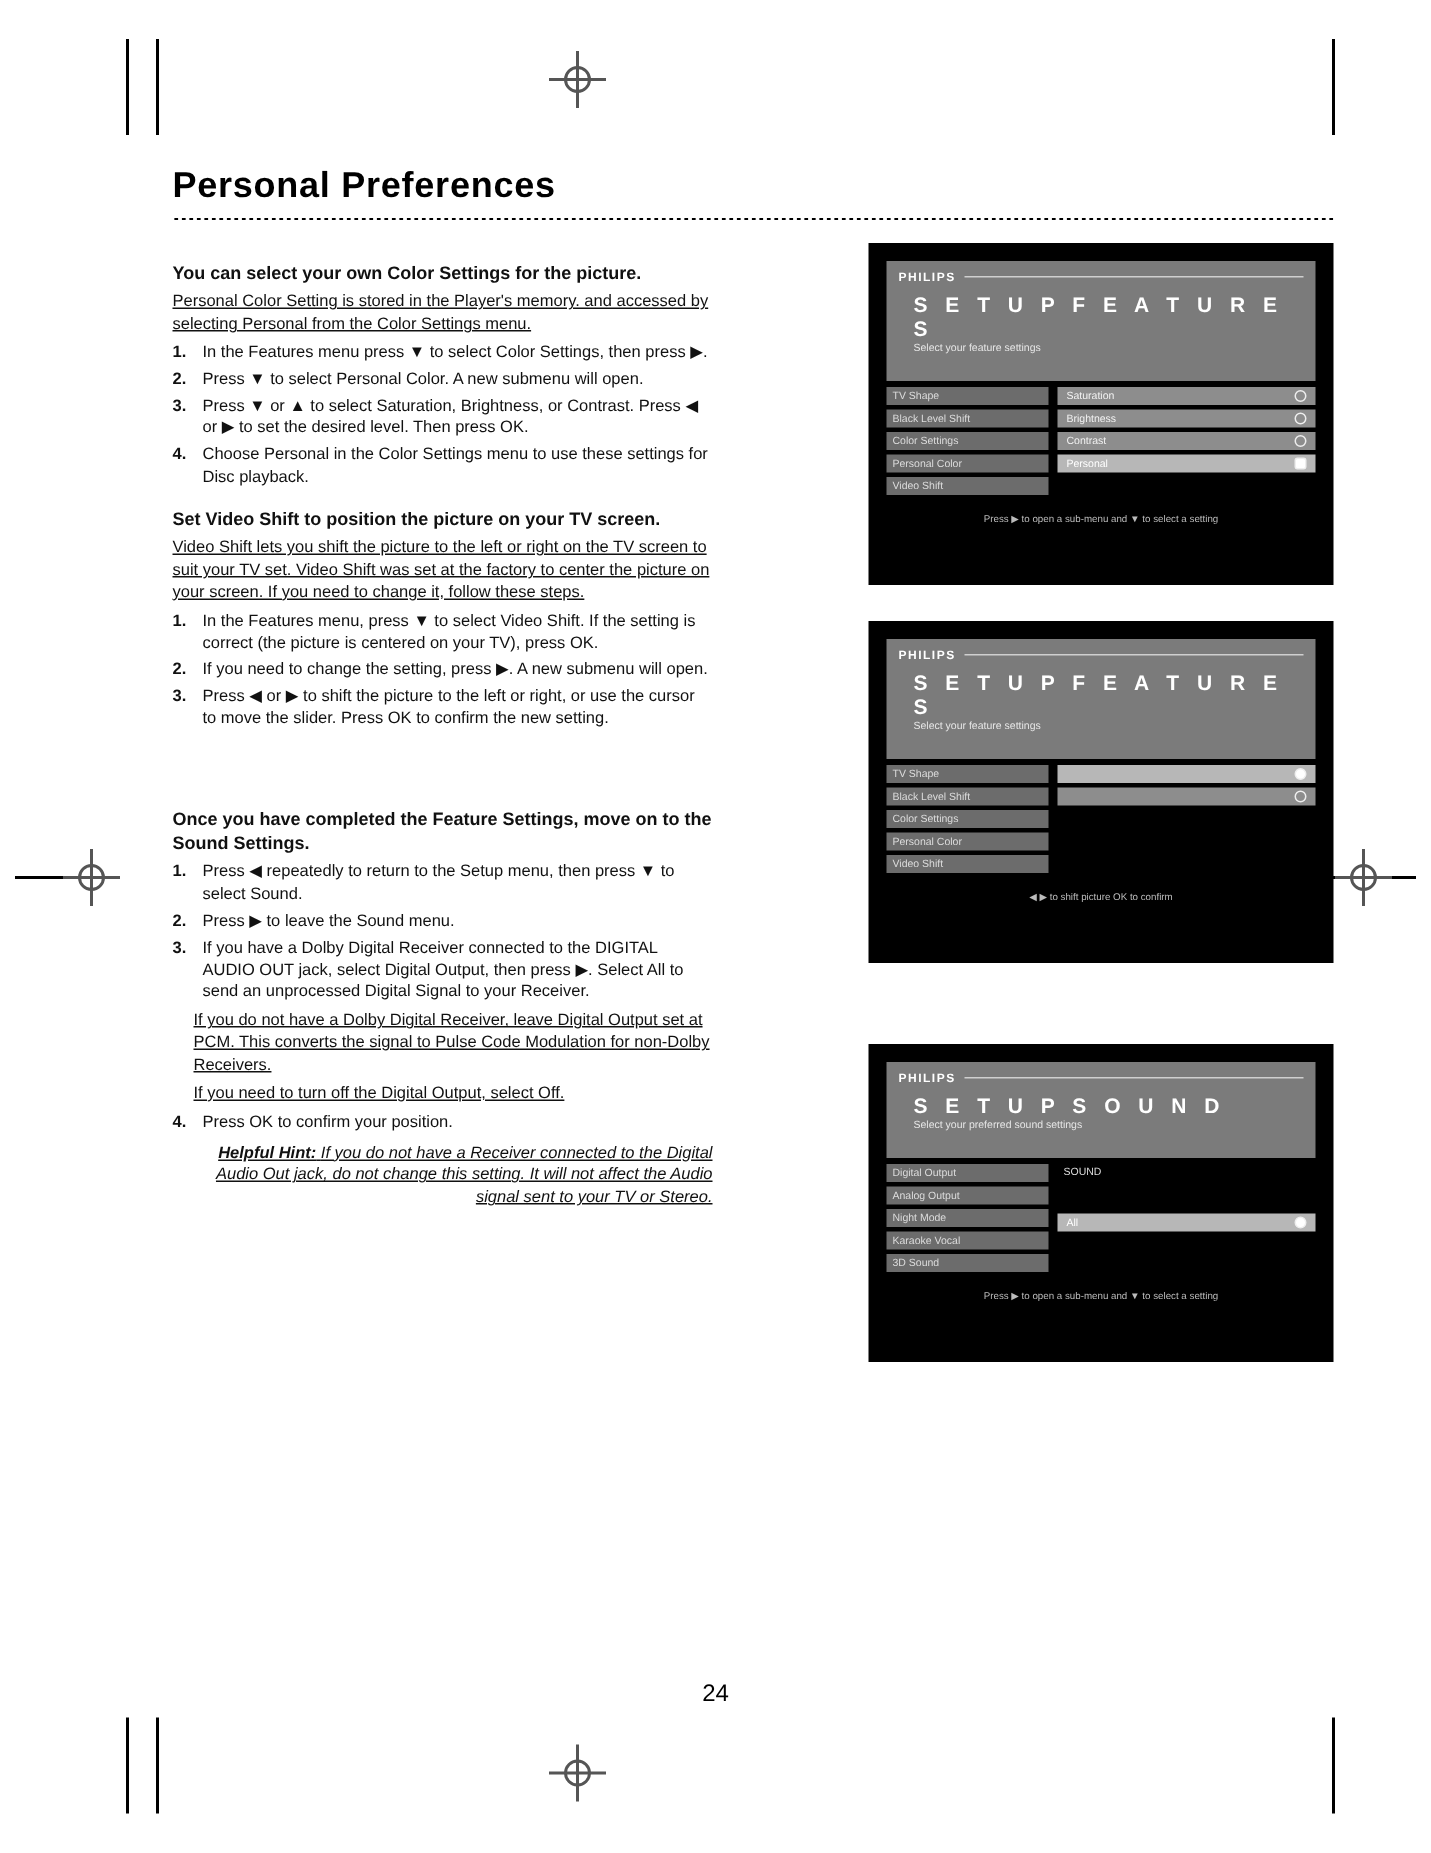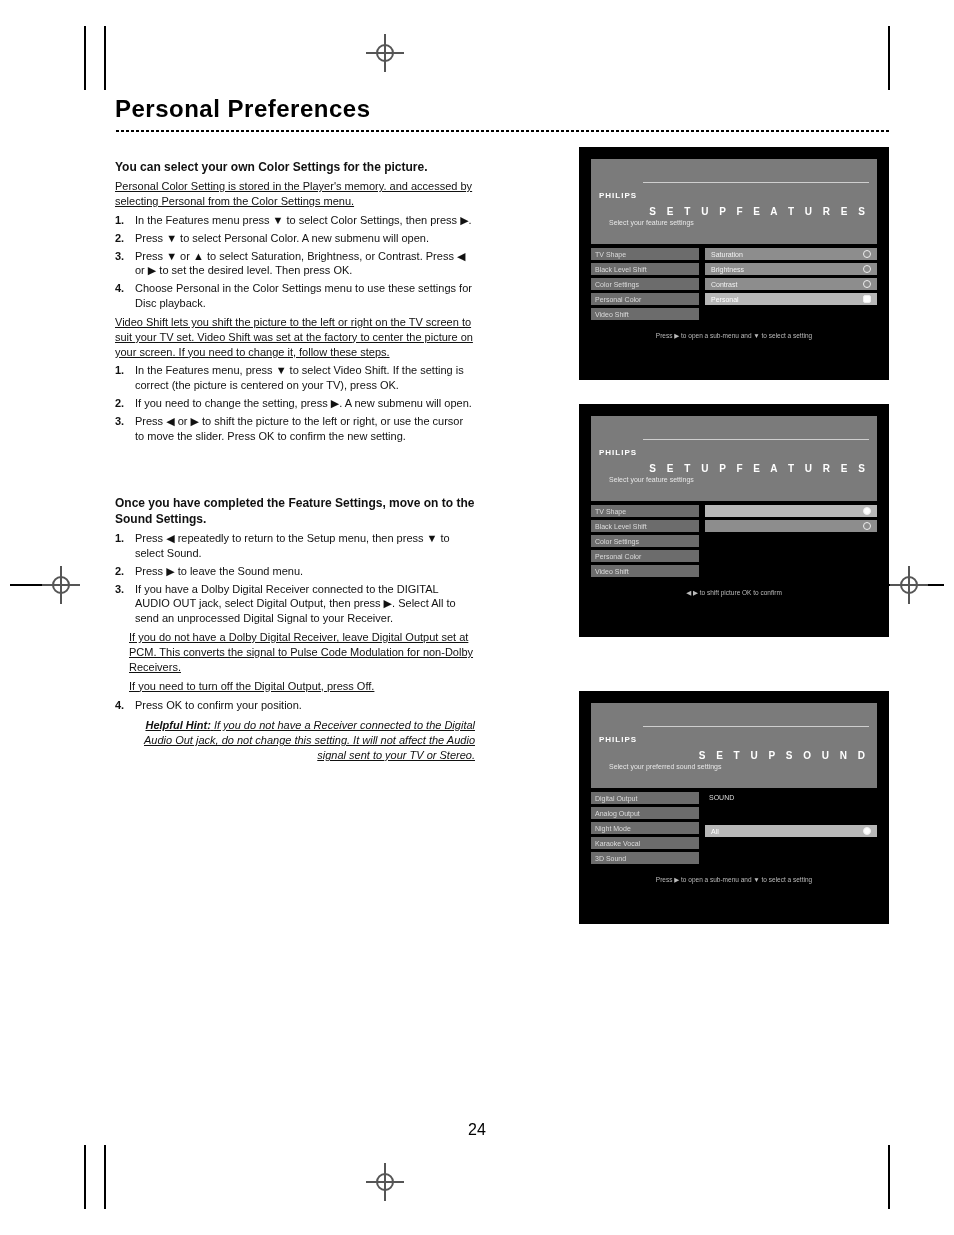--- a/index.html
+++ b/index.html
@@ -16,21 +16,21 @@
   .crop-v { position: absolute; width: 2px; background: #000; }
   .crop-h { position: absolute; height: 2px; background: #000; }
   .reg-mark { position: absolute; width: 30px; height: 30px; }
   .reg-mark::before, .reg-mark::after { content: ""; position: absolute; background: #555; }
   .reg-mark::before { left: 14px; top: -4px; width: 2px; height: 38px; }
   .reg-mark::after  { top: 14px; left: -4px; height: 2px; width: 38px; }
   .reg-mark .c { position: absolute; left: 6px; top: 6px; width: 18px; height: 18px; border: 2px solid #555; border-radius: 50%; }
 
   .page {
     position: absolute;
-    left: 115px; right: 65px; top: 95px;
+    left: 115px; right: 65px; top: 110px;
   }
 
   .page-title {
     font-size: 24px; font-weight: bold; letter-spacing: 0.5px;
     color: #000;
     margin-bottom: 6px;
   }
   .rule {
     height: 4px;
     background-image: radial-gradient(#000 1.2px, transparent 1.2px);
@@ -58,23 +58,23 @@
     margin-left: auto;
     margin-bottom: 24px;
     padding: 12px 12px 40px 12px;
   }
   .osd .hdr {
     background: #7b7b7b;
     padding: 6px 8px 18px 8px;
     margin-bottom: 4px;
   }
   .osd .brandline { display: flex; align-items: center; gap: 6px; }
-  .osd .brand { color: #fff; font-size: 8px; font-weight: bold; letter-spacing: 1px; margin-top: 26px; }
+  .osd .brand { color: #fff; font-size: 8px; font-weight: bold; letter-spacing: 1px; }
   .osd .brand-rule { flex: 1; height: 1px; background: #cfcfcf; }
-  .osd .title { color: #fff; font-size: 10px; letter-spacing: 4px; font-weight: bold; margin-top: 6px; text-align: right; padding-left: 10px; }
+  .osd .title { color: #fff; font-size: 14px; letter-spacing: 4px; font-weight: bold; margin-top: 6px; text-align: left; padding-left: 10px; }
   .osd .subtitle { color: #e6e6e6; font-size: 7px; text-align: left; padding-left: 10px; margin-top: 2px; }
 
   .osd .body { display: flex; gap: 6px; }
   .osd .menu { flex: 0 0 108px; display: flex; flex-direction: column; gap: 3px; }
   .osd .menu .item {
     background: #6c6c6c; color: #dcdcdc;
     font-size: 7px; padding: 2px 4px;
     height: 12px; line-height: 9px;
     white-space: nowrap; overflow: hidden;
   }
@@ -141,20 +141,21 @@
         </div>
       <div class="step">
           <span class="n">3.</span>
           <span>Press ▼ or ▲ to select Saturation, Brightness, or Contrast. Press ◀ or ▶ to set the desired level. Then press OK.</span>
         </div>
       <div class="step">
           <span class="n">4.</span>
           <span>Choose Personal in the Color Settings menu to use these settings for Disc playback.</span>
         </div>
 
+      <h3>Set Video Shift to position the picture on your TV screen.</h3>
       <p>Video Shift lets you shift the picture to the left or right on the TV screen to suit your TV set. Video Shift was set at the factory to center the picture on your screen. If you need to change it, follow these steps.</p>
       <div class="step">
           <span class="n">1.</span>
           <span>In the Features menu, press ▼ to select Video Shift.    If the setting is correct (the picture is centered on your TV), press OK.</span>
         </div>
       <div class="step">
           <span class="n">2.</span>
           <span>If you need to change the setting, press ▶.    A new submenu will open.</span>
         </div>
       <div class="step">
@@ -171,21 +172,21 @@
         </div>
       <div class="step">
           <span class="n">2.</span>
           <span>Press ▶ to leave the Sound menu.</span>
         </div>
       <div class="step">
           <span class="n">3.</span>
           <span>If you have a Dolby Digital Receiver connected to the DIGITAL AUDIO OUT jack, select Digital Output, then press ▶. Select All to send an unprocessed Digital Signal to your Receiver.</span>
         </div>
       <p class="indent">If you do not have a Dolby Digital Receiver, leave Digital Output set at PCM. This converts the signal to Pulse Code Modulation for non-Dolby Receivers.</p>
-      <p class="indent">If you need to turn off the Digital Output, press Off.</p>
+      <p class="indent">If you need to turn off the Digital Output, select Off.</p>
       <div class="step">
           <span class="n">4.</span>
           <span>Press OK to confirm your position.</span>
         </div>
       <p class="tip"><b>Helpful Hint:</b> <span>If you do not have a Receiver connected to the Digital Audio Out jack, do not change this setting. It will not affect the Audio signal sent to your TV or Stereo.</span></p>
 
     </div>
 
     <div class="right">
 

